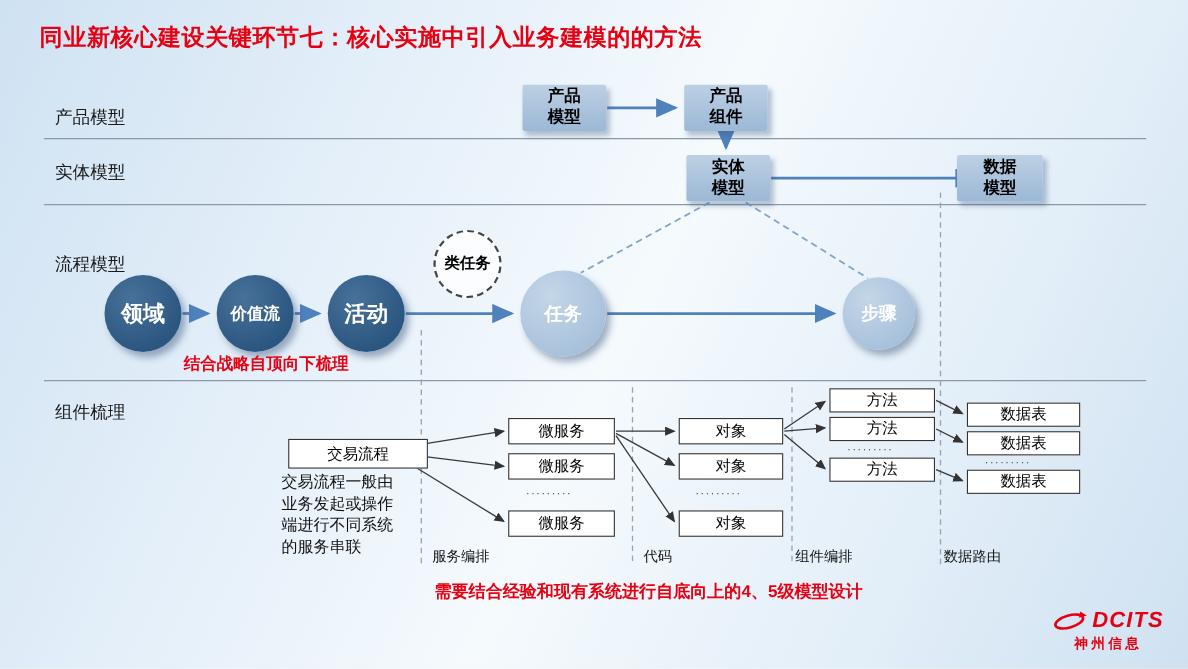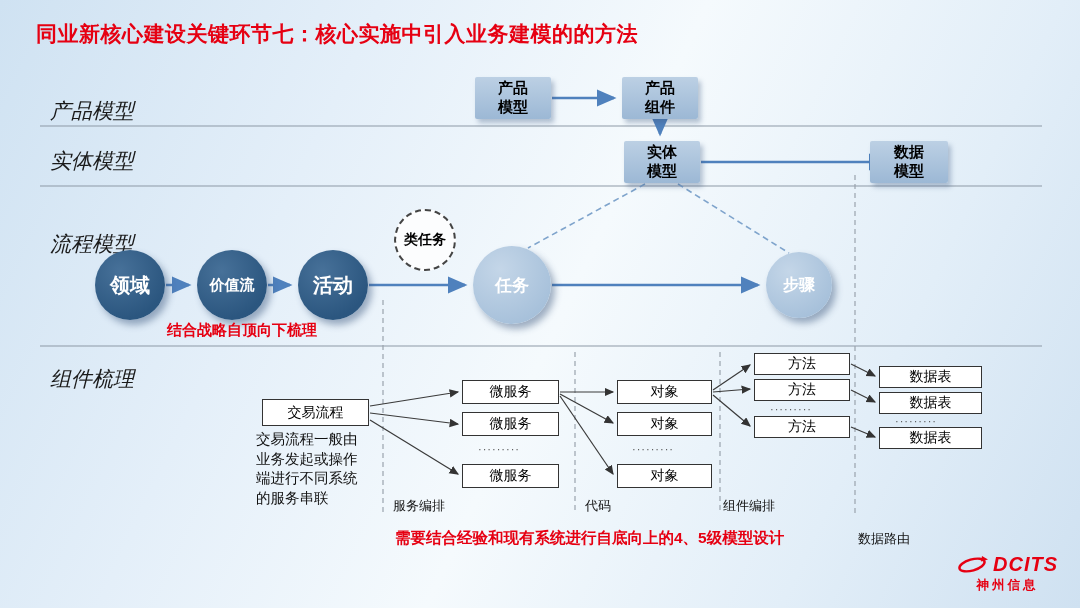--- a/index.html
+++ b/index.html
@@ -1,21 +1,21 @@
 <!DOCTYPE html>
 <html><head>
 <meta charset="utf-8">
 <style>
   * { margin:0; padding:0; box-sizing:border-box; }
   body { font-family:"Liberation Sans","DejaVu Sans",sans-serif; background:#fff; }
   .slide { position:relative; width:1080px; height:608px; overflow:hidden;
     background:linear-gradient(115deg,#cfe2f2 0%,#e4eff9 28%,#f5fafd 52%,#e2eef8 78%,#cfe1f1 100%); }
   .layer { position:absolute; left:0; top:0; width:1080px; height:608px; }
   .title { position:absolute; left:36px; top:20px; font-size:21px; font-weight:bold; color:#e60012; letter-spacing:.5px; }
-  .lane-label { position:absolute; font-size:21px; color:#1a1a1a; font-family:"Liberation Serif","DejaVu Serif",serif;font-style:italic; }
+  .lane-label { position:absolute; font-size:16px; color:#1a1a1a; font-family:"Liberation Serif","DejaVu Serif",serif; }
   .bluebox { position:absolute; display:flex; align-items:center; justify-content:center; text-align:left;
     white-space:pre-line; font-weight:bold; font-size:15px; line-height:1.25; color:#000; border-radius:2px;
     background:linear-gradient(180deg,#bcd0e4,#9cb8d5); box-shadow:3px 4px 5px rgba(60,90,130,.35); }
   .circle { position:absolute; border-radius:50%; display:flex; align-items:center; justify-content:center;
     font-weight:bold; color:#fff; box-shadow:4px 5px 7px rgba(50,80,120,.45); }
   .dark { background:radial-gradient(circle at 35% 30%,#477199,#2b567f 72%); font-size:20px; }
   .light { background:radial-gradient(circle at 35% 30%,#c4d6e8,#a6c0da 78%); font-size:17px; }
   .dashed-circle { position:absolute; border-radius:50%; border:2px dashed #444; background:#fcfdfe;
     display:flex; align-items:center; justify-content:center; font-weight:bold; font-size:14px; color:#000; }
   .wbox { position:absolute; display:flex; align-items:center; justify-content:center; background:#fff;
@@ -37,41 +37,41 @@
   .b-pc { left:622px; top:77px; width:76px; height:42px; }
   .b-em { left:624px; top:141px; width:76px; height:42px; }
   .b-dm { left:870px; top:141px; width:78px; height:42px; }
   .c-domain { left:95px; top:250px; width:70px; height:70px; }
   .c-value { left:197px; top:250px; width:70px; height:70px; font-size:15px; }
   .c-activity { left:298px; top:250px; width:70px; height:70px; }
   .c-taskclass { left:394px; top:209px; width:62px; height:62px; }
   .c-task { left:473px; top:246px; width:78px; height:78px; }
   .c-step { left:766px; top:252px; width:66px; height:66px; font-size:16px; }
   .n-topdown { left:150px; top:321px; }
-  .w-tf { left:262px; top:399px; width:107px; height:27px; }
+  .w-tf { left:262px; top:399px; width:127px; height:27px; }
   .w-ms1 { left:462px; top:380px; width:97px; height:24px; }
   .w-ms2 { left:462px; top:412px; width:97px; height:24px; }
   .w-ms3 { left:462px; top:464px; width:97px; height:24px; }
   .e-ms { left:478px; top:444px; }
   .w-ob1 { left:617px; top:380px; width:95px; height:24px; }
   .w-ob2 { left:617px; top:412px; width:95px; height:24px; }
   .w-ob3 { left:617px; top:464px; width:95px; height:24px; }
   .e-ob { left:632px; top:444px; }
   .w-me1 { left:754px; top:353px; width:96px; height:22px; }
   .w-me2 { left:754px; top:379px; width:96px; height:22px; }
   .e-me { left:770px; top:404px; }
   .w-me3 { left:754px; top:416px; width:96px; height:22px; }
   .w-dt1 { left:879px; top:366px; width:103px; height:22px; }
   .w-dt2 { left:879px; top:392px; width:103px; height:22px; }
   .e-dt { left:895px; top:416px; }
   .w-dt3 { left:879px; top:427px; width:103px; height:22px; }
   .sec-1 { left:393px; top:497px; }
   .sec-2 { left:585px; top:497px; }
   .sec-3 { left:723px; top:497px; }
-  .sec-4 { left:858px; top:497px;margin-top:33px; }
+  .sec-4 { left:858px; top:497px; }
   .n-bottomup { left:378px; top:528px; font-size:15.5px; }
 </style>
 </head>
 <body>
 
 <div class="slide">
 
   <svg class="layer" viewBox="0 0 1080 608" xmlns="http://www.w3.org/2000/svg">
     <defs>
       <marker id="mB" markerWidth="9" markerHeight="8" refX="7" refY="3.5" orient="auto">

